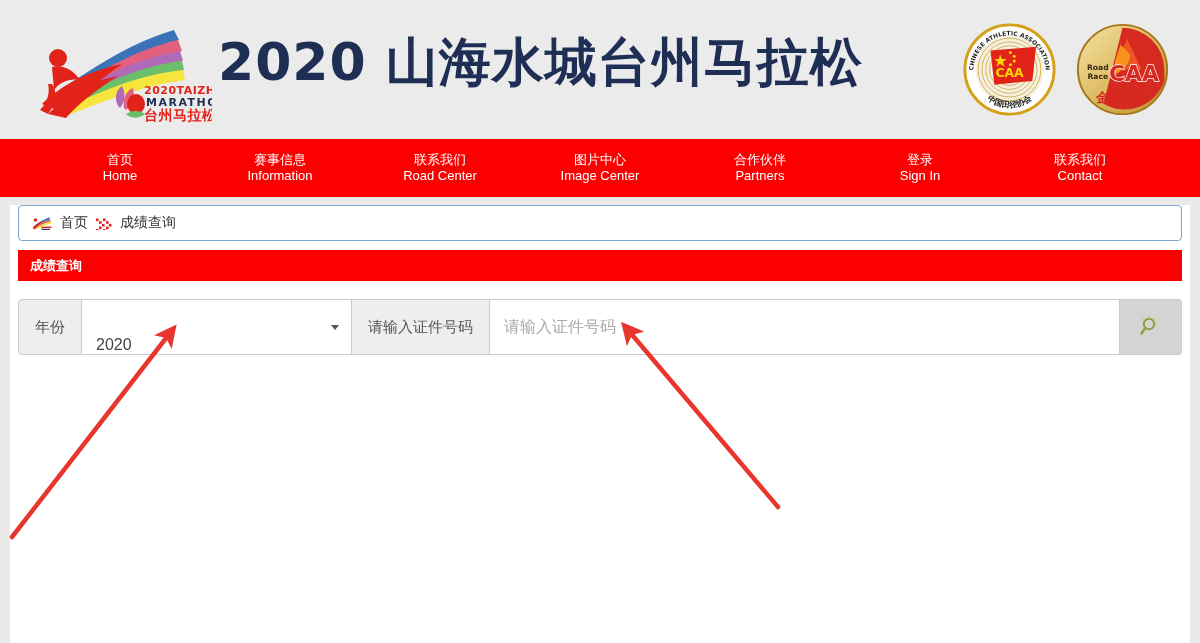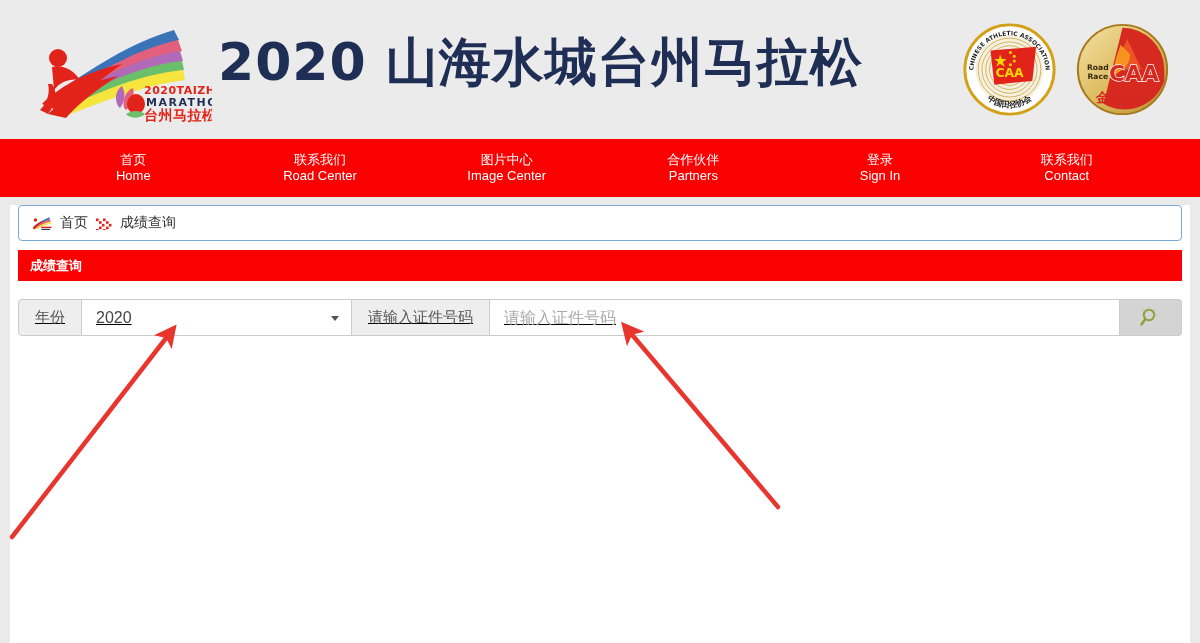--- a/index.html
+++ b/index.html
@@ -58,34 +58,33 @@
 
   .section-head {
     margin: 9px 8px 0 8px; height: 31px; background: #fa0000;
     display: flex; align-items: center; padding: 0 12px;
   }
   .section-head span { color: #fff; font-size: 13px; font-weight: bold; }
 
   
   .form-row {
     margin: 18px 8px 0 8px; display: flex; align-items: stretch;
-    height: 37px;
-    text-decoration: underline;
+    height: 56px;
   }
   .addon {
     background: #eeeeee; border: 1px solid #cccccc;
     display: flex; align-items: center; justify-content: center;
     padding: 0 16px; font-size: 15px; color: #555;
     white-space: nowrap;
   }
   .addon.first { border-radius: 4px 0 0 4px; }
   .select-box {
     position: relative; width: 270px; background: #fff;
     border: 1px solid #cccccc; border-left: none;
-    display: flex; align-items: center; padding: 0 24px 0 14px;
+    display: flex; align-items: flex-end; padding: 0 24px 0 14px;
     font-size: 16px; color: #444; cursor: pointer;
   }
   .caret {
     position: absolute; right: 12px; top: 50%; margin-top: -2px;
     width: 0; height: 0; border-left: 4px solid transparent;
     border-right: 4px solid transparent; border-top: 5px solid #555;
   }
   .addon.mid { border-left: none; }
   .text-input {
     flex: 1; border: 1px solid #cccccc; border-left: none; background: #fff;
@@ -186,20 +185,24 @@
     </div>
   </div>
 
   <div class="nav">
     <div class="nav-inner">
       <div class="nav-item">
         <span class="nav-cn">首页</span>
         <span class="nav-en">Home</span>
       </div>
       <div class="nav-item">
+        <span class="nav-cn">赛事信息</span>
+        <span class="nav-en">Information</span>
+      </div>
+      <div class="nav-item">
         <span class="nav-cn">联系我们</span>
         <span class="nav-en">Road Center</span>
       </div>
       <div class="nav-item">
         <span class="nav-cn">图片中心</span>
         <span class="nav-en">Image Center</span>
       </div>
       <div class="nav-item">
         <span class="nav-cn">合作伙伴</span>
         <span class="nav-en">Partners</span>

